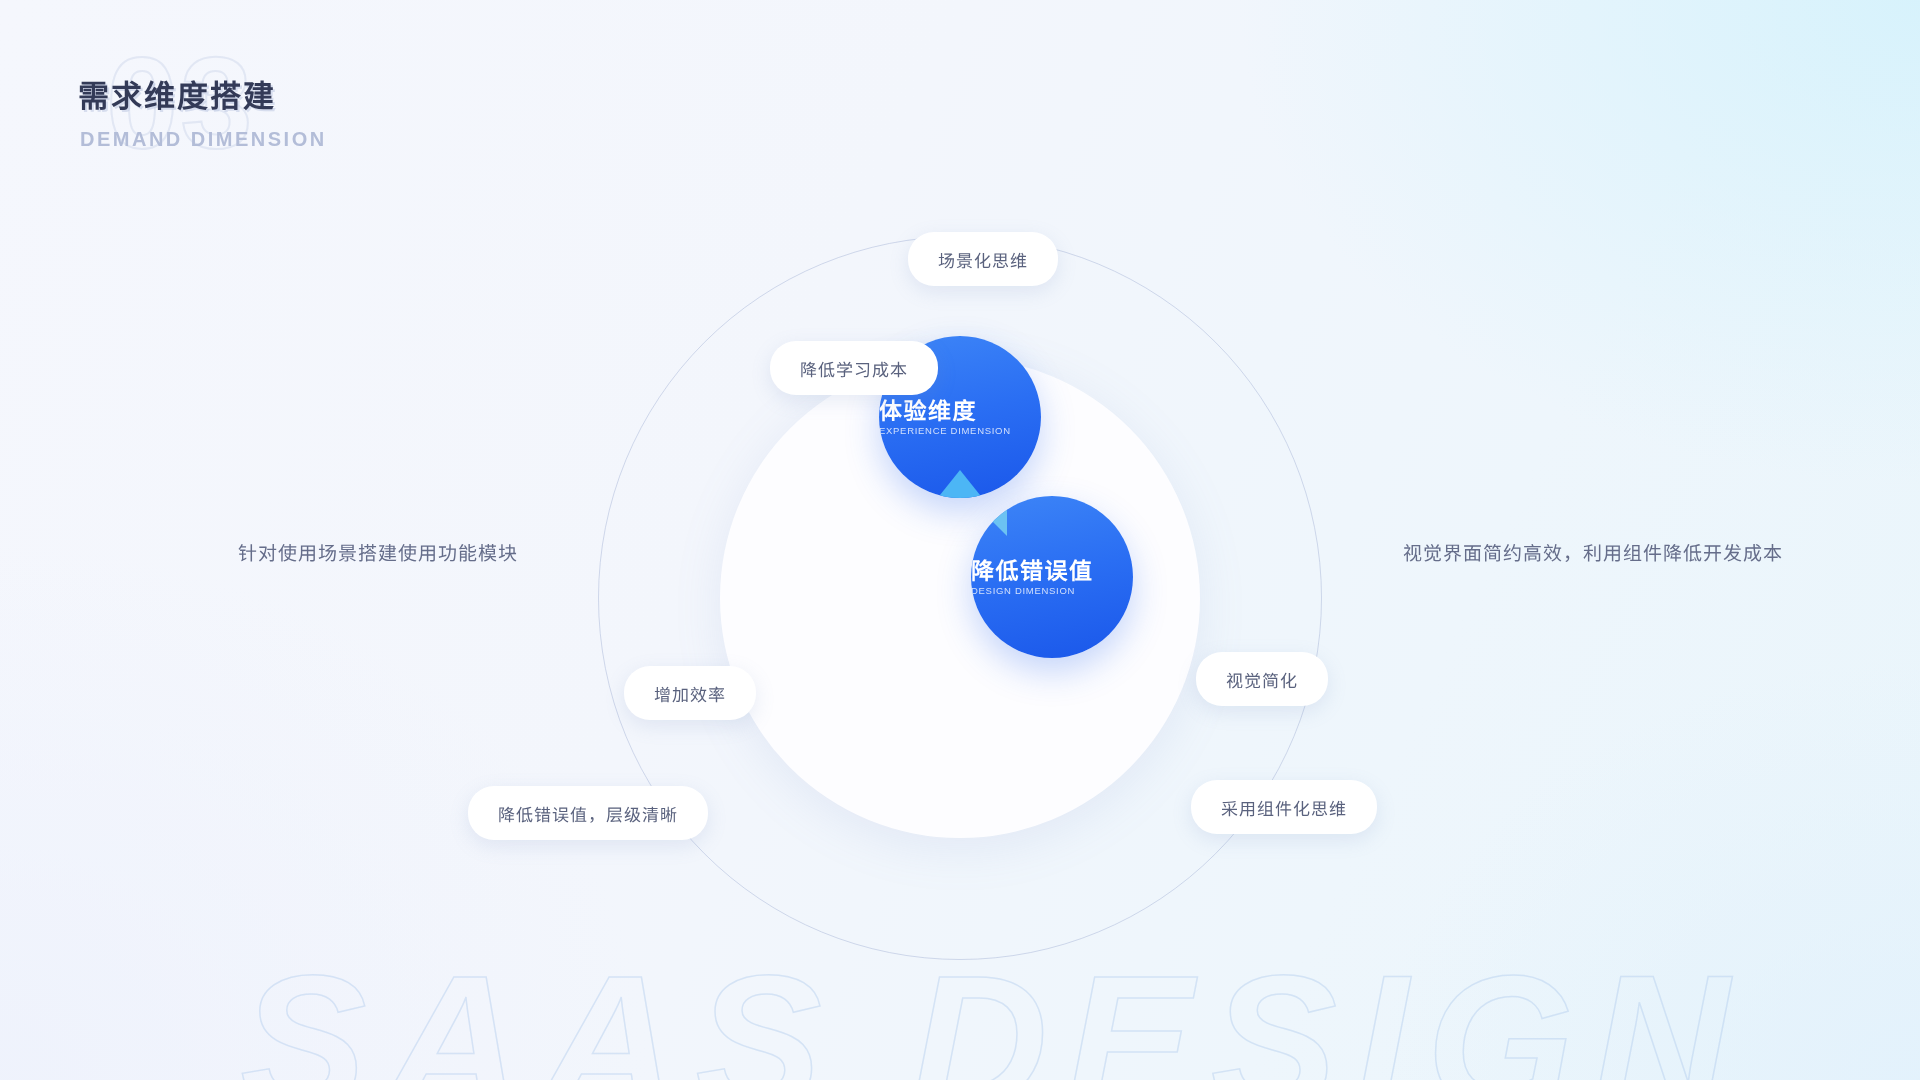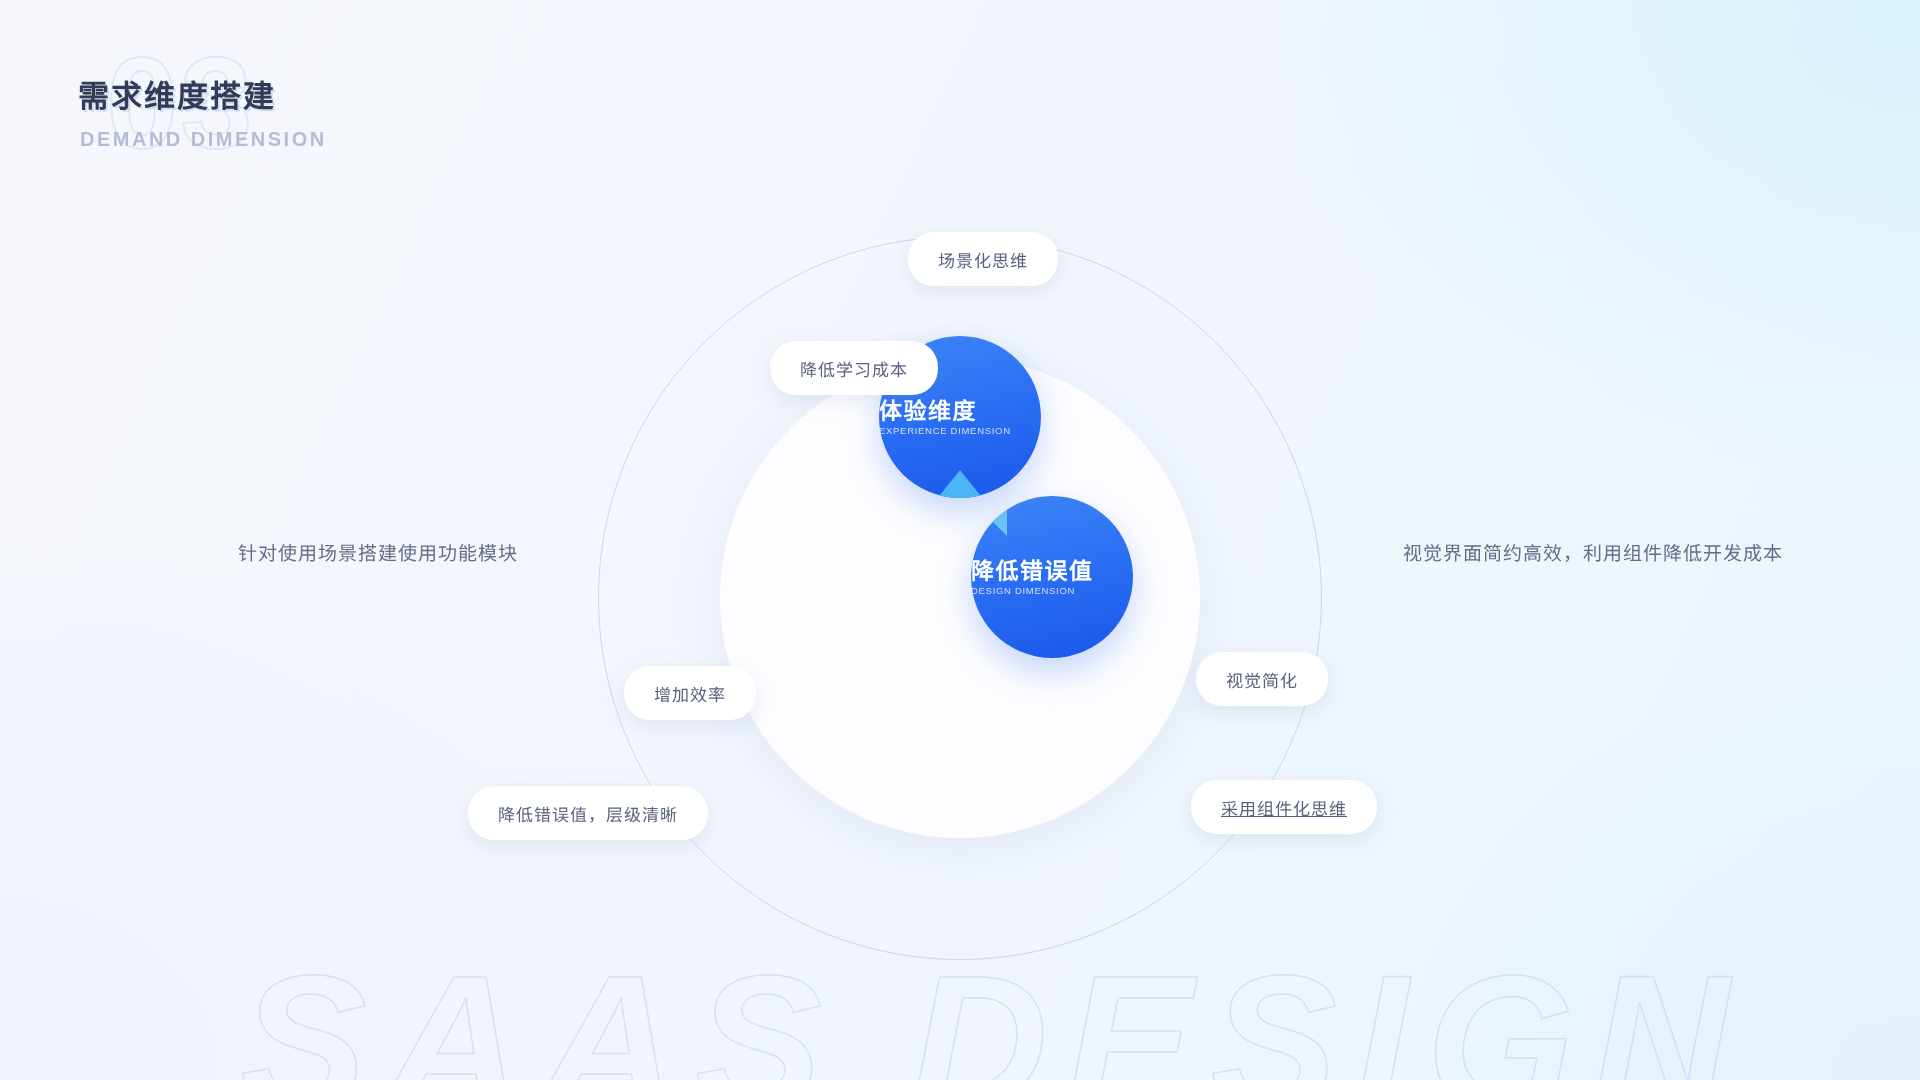--- a/index.html
+++ b/index.html
@@ -164,21 +164,21 @@
     font-size: 17px;
     letter-spacing: 1px;
     white-space: nowrap;
     box-shadow: 0 6px 20px rgba(120,142,190,0.16);
   }
   .pill-scene     { left: 908px;  top: 232px; }
   .pill-learning  { left: 770px;  top: 341px; }
   .pill-efficiency{ left: 624px;  top: 666px; }
   .pill-error     { left: 468px;  top: 786px; }
   .pill-visual    { left: 1196px; top: 652px; }
-  .pill-component { left: 1191px; top: 780px; text-decoration: underline; }
+  .pill-component { left: 1191px; top: 780px; }
 
   
   .side-caption {
     position: absolute;
     font-size: 19px;
     letter-spacing: 1px;
     color: #656d8a;
     white-space: nowrap;
   }
   .caption-left  { left: 238px;  top: 538px; }

